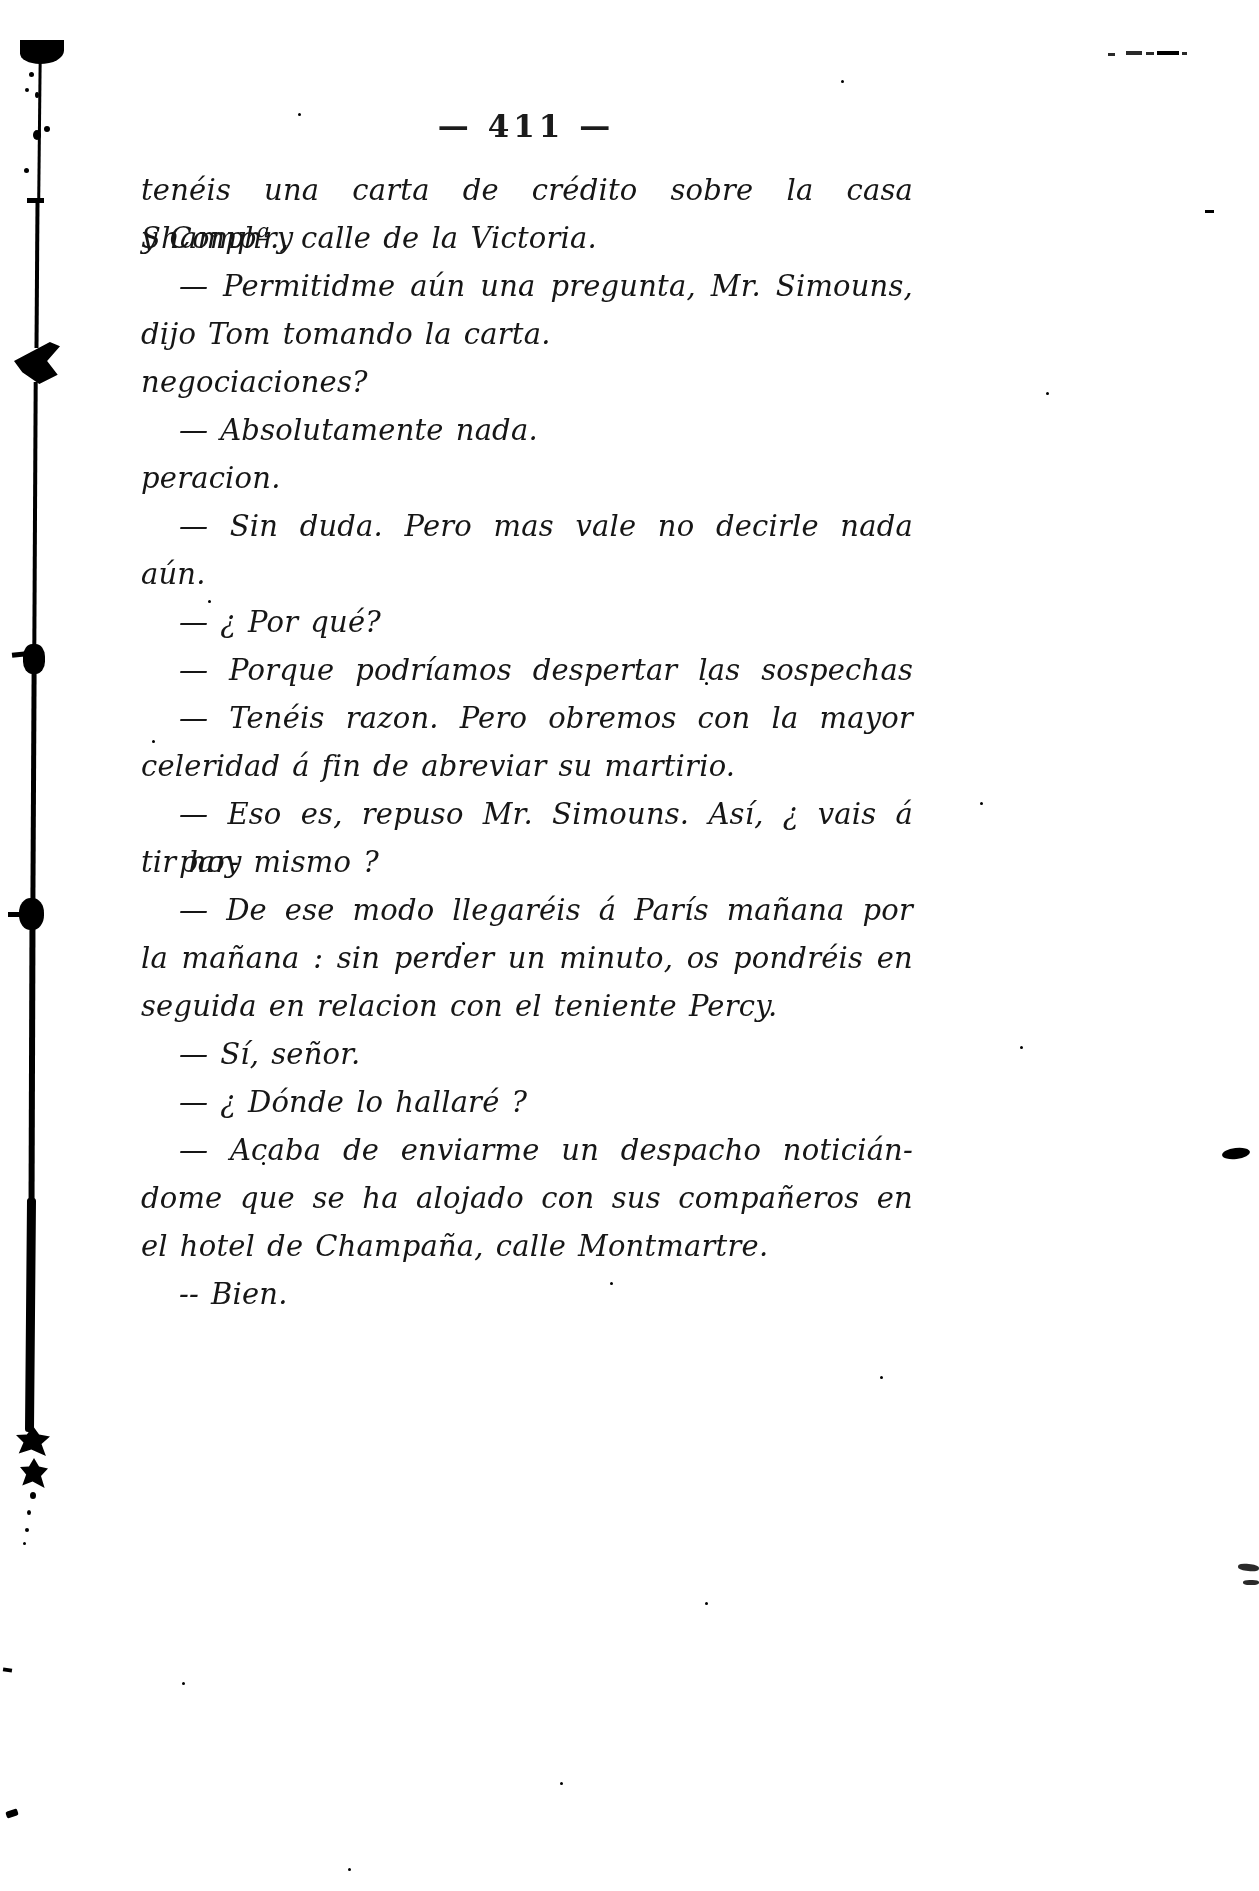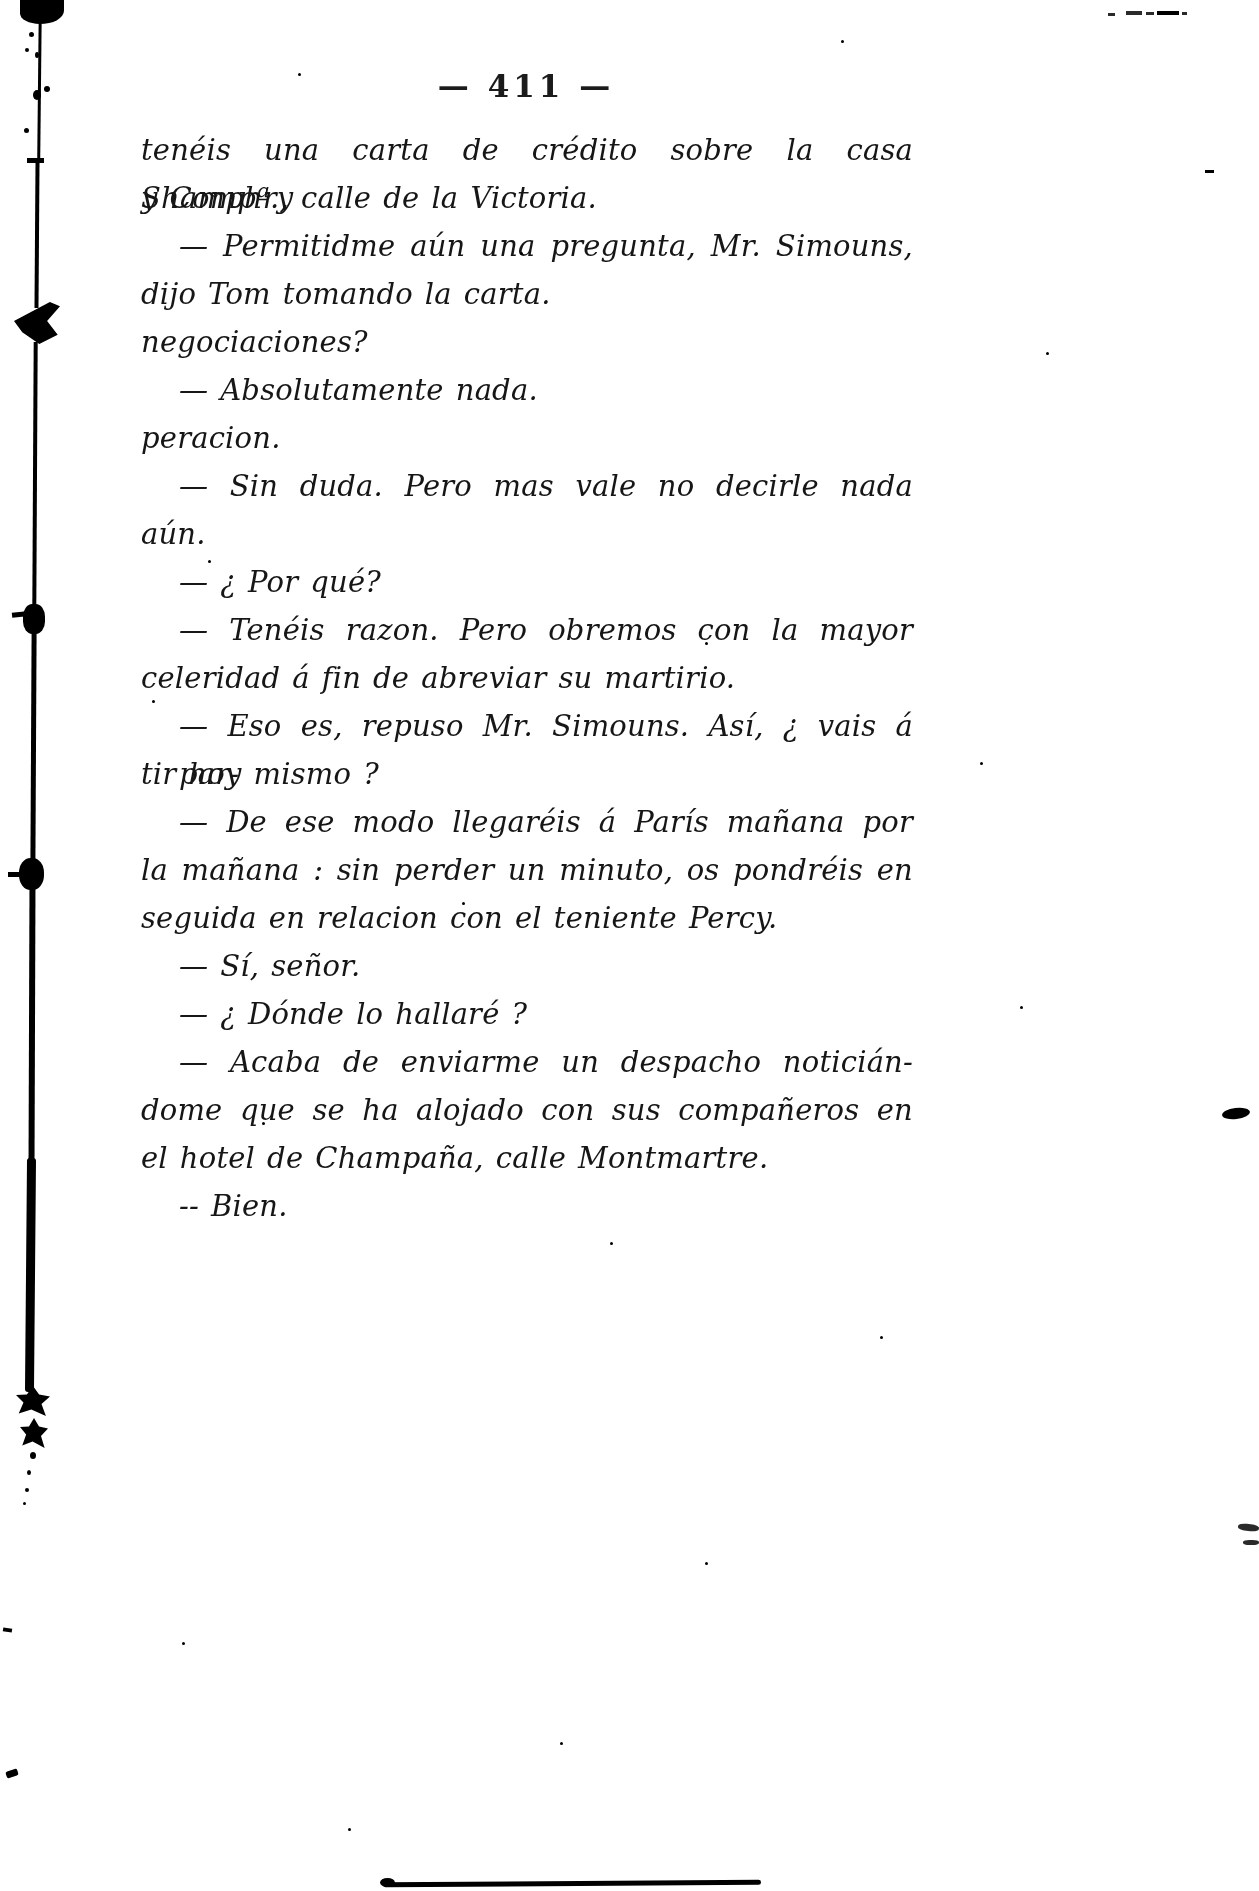--- a/index.html
+++ b/index.html
@@ -4,21 +4,21 @@
 <style>
   html,body{margin:0;padding:0;}
   body{
     width:1259px;height:1891px;
     background:#ffffff;
     position:relative;
     overflow:hidden;
     font-family:"DejaVu Serif","Liberation Serif",serif;
     color:#141414;
   }
-  .page{position:absolute;inset:0;}
+  .page{position:absolute;inset:0;margin-top:40px;}
   .header{
     position:absolute;left:140px;top:68px;width:772px;
     text-align:center;font-size:31px;letter-spacing:4px;
     font-weight:bold;color:#1b1b1b;
   }
   .textblock{
     position:absolute;left:141px;top:126px;width:772px;
   }
   .para{margin:0;}
   .line{
@@ -73,20 +73,21 @@
         <div class="line">peracion.</div>
       </div>
       <div class="para">
         <div class="line just first">— Sin duda. Pero mas vale no decirle nada</div>
         <div class="line">aún.</div>
       </div>
       <div class="para">
         <div class="line first">— ¿ Por qué?</div>
       </div>
       <div class="para">
+        <div class="line just first">— Porque podríamos despertar las sospechas</div>
       </div>
       <div class="para">
         <div class="line just first">— Tenéis razon. Pero obremos con la mayor</div>
         <div class="line">celeridad á fin de abreviar su martirio.</div>
       </div>
       <div class="para">
         <div class="line just first">— Eso es, repuso Mr. Simouns. Así, ¿ vais á par-</div>
         <div class="line">tir hoy mismo ?</div>
       </div>
       <div class="para">

